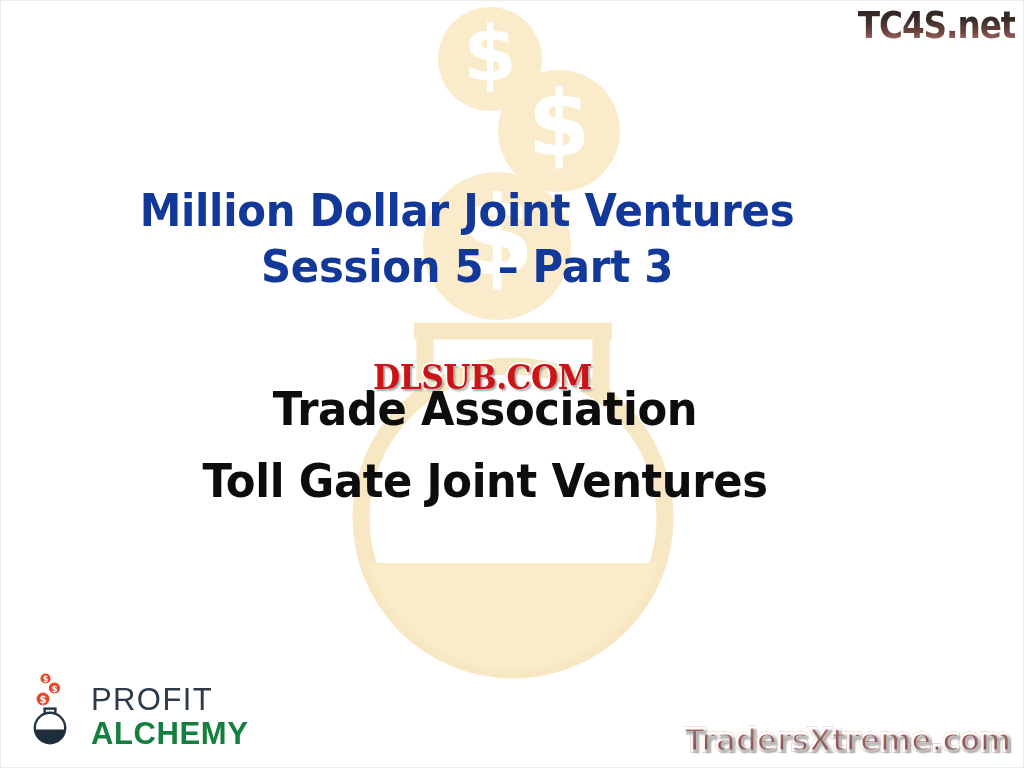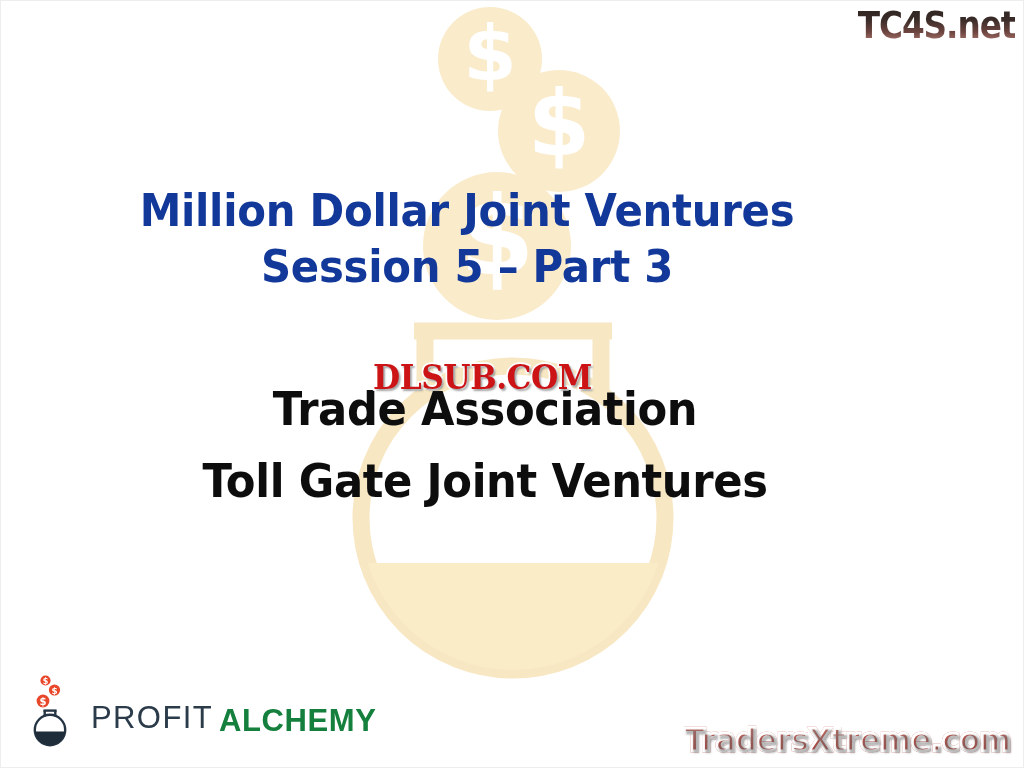--- a/index.html
+++ b/index.html
@@ -143,24 +143,23 @@
     align-items: center;
     gap: 10px;
   }
   #profit-alchemy-logo .pa-mark {
     width: 56px;
     height: 76px;
     flex: 0 0 auto;
   }
   #profit-alchemy-logo .pa-words {
     display: flex;
-    flex-direction: row;
+    flex-direction: column;
     line-height: 1;
     padding-top: 16px;
-    gap: 6px;
   }
   #profit-alchemy-logo .pa-profit {
     font-family: "Liberation Sans", sans-serif;
     font-weight: normal;
     font-size: 31px;
     letter-spacing: 1.4px;
     color: #2b3b4a;
   }
   #profit-alchemy-logo .pa-alchemy {
     font-family: "Liberation Sans", sans-serif;

